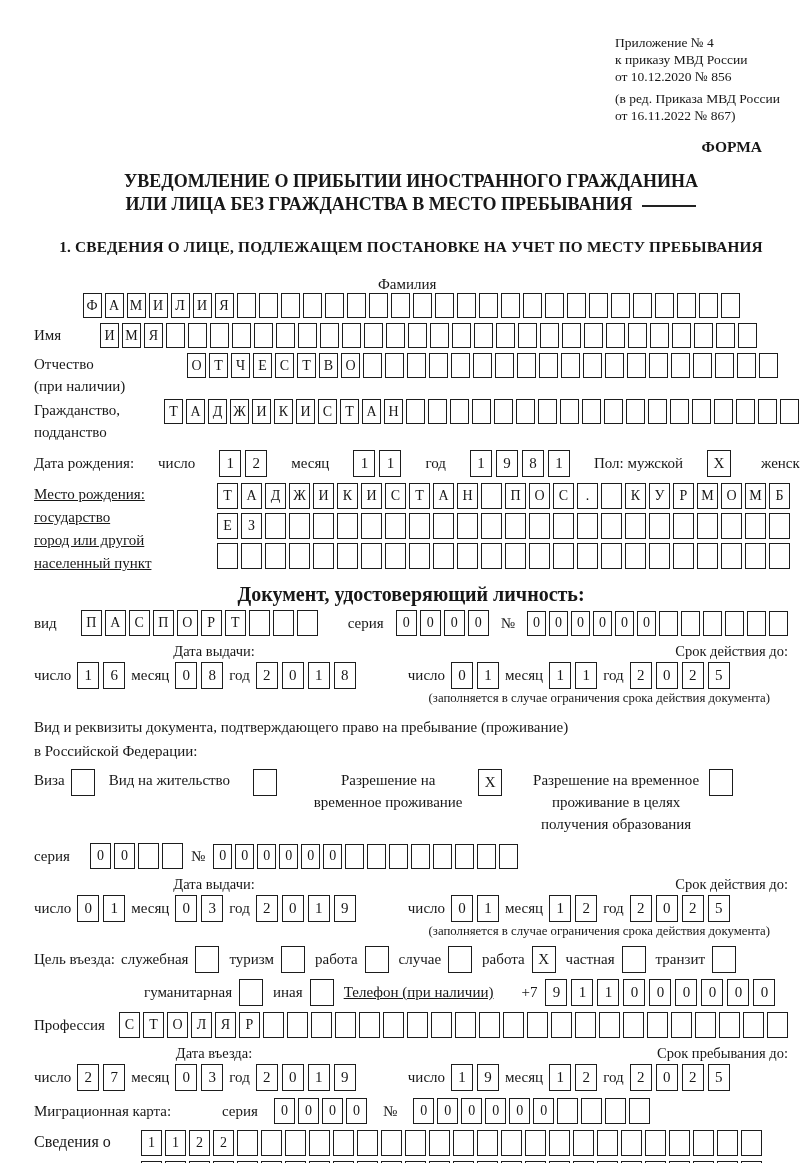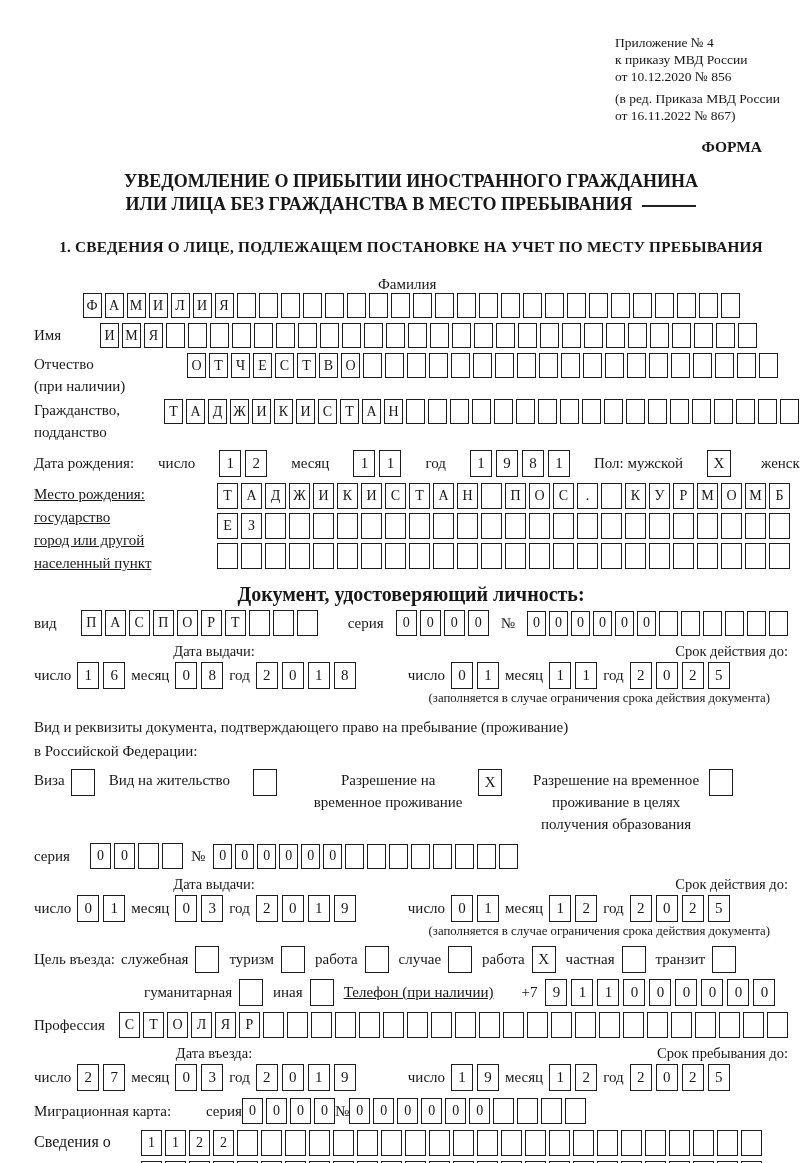--- a/index.html
+++ b/index.html
@@ -637,21 +637,21 @@
       <span class="lbl">год</span>
       <span class="cells dt">
           <span class="cell">2</span>
           <span class="cell">0</span>
           <span class="cell">2</span>
           <span class="cell">5</span>
         </span>
     </span>
   </div>
 
-  <div class="frow" style="margin-top:7px;gap:0;">
+  <div class="frow" style="margin-top:7px;gap:16px;">
     <span class="lbl" style="width:172px;">Миграционная карта:</span>
     <span class="lbl">серия</span>
     <span class="cells md">
         <span class="cell">0</span>
         <span class="cell">0</span>
         <span class="cell">0</span>
         <span class="cell">0</span>
       </span>
     <span class="lbl">№</span>
     <span class="cells md">

